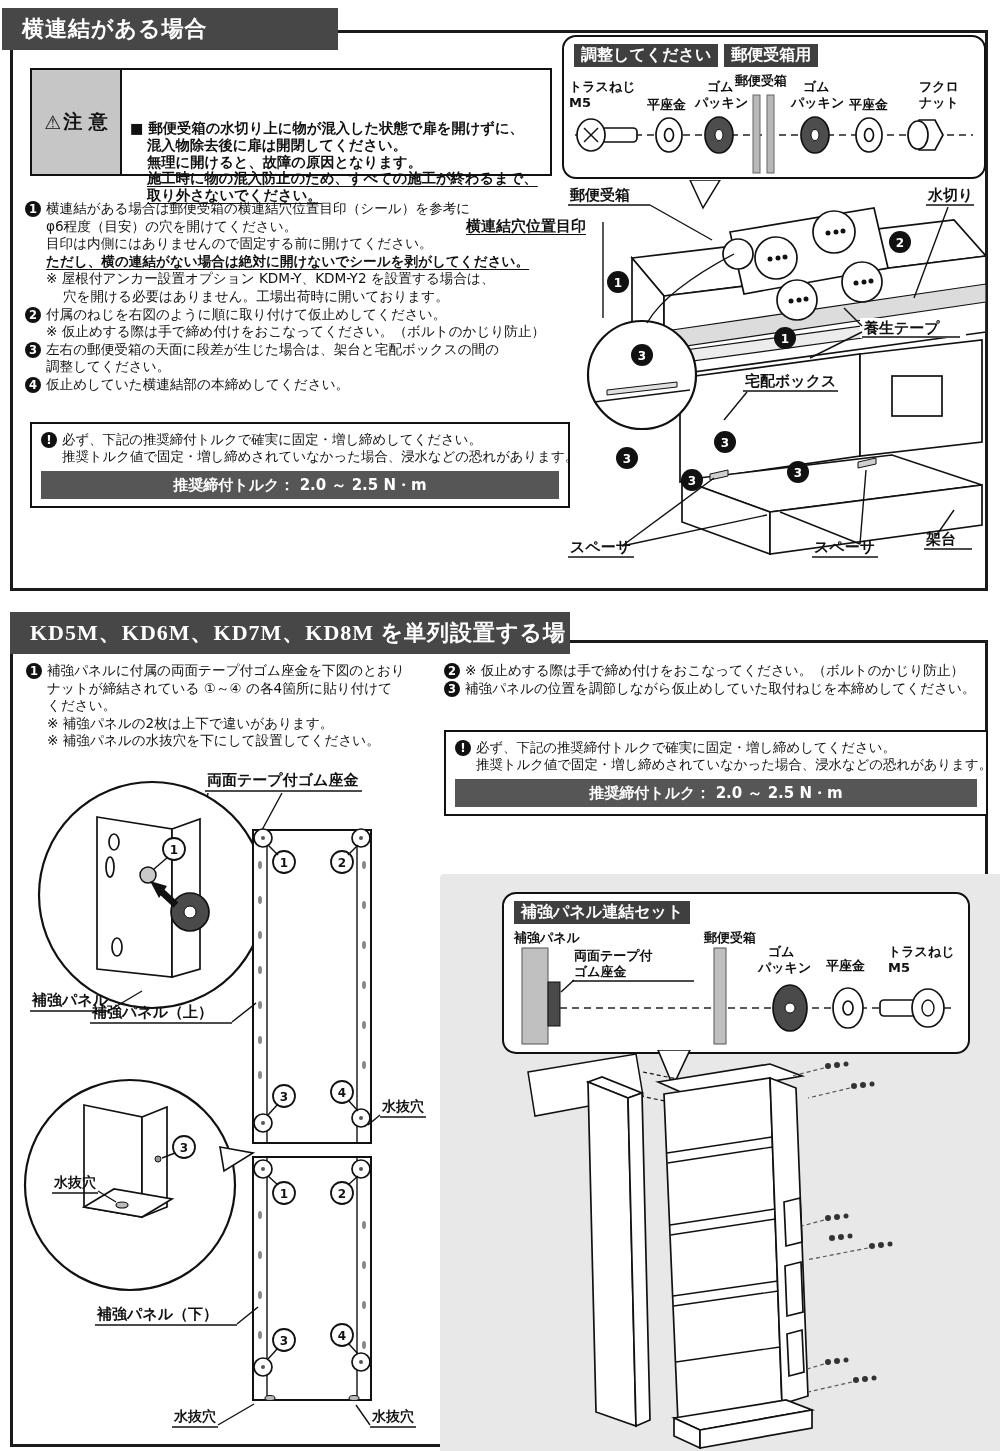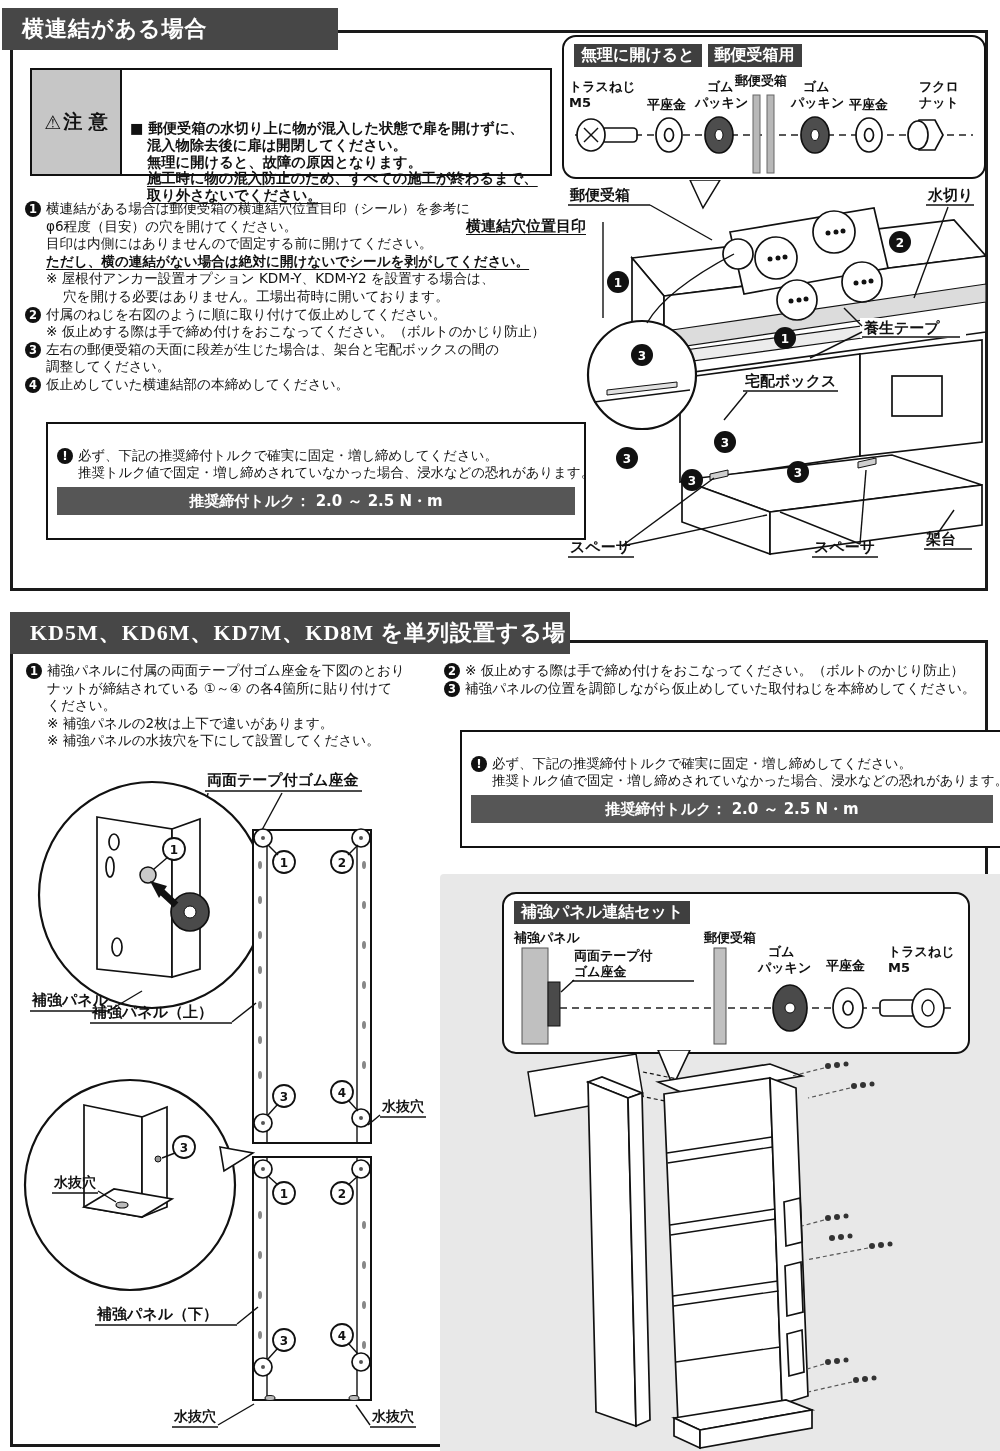--- a/index.html
+++ b/index.html
@@ -19,21 +19,21 @@
   .ul{text-decoration:underline;text-underline-offset:3px;}
   
   .tline{font-size:13.6px;line-height:17.6px;white-space:nowrap;position:relative;}
   .pl{padding-left:21px;}
   .pl2{padding-left:38px;}
   .u{font-weight:bold;text-decoration:underline;text-underline-offset:3px;}
   .nmark{position:absolute;left:0;top:1px;display:inline-block;width:16px;height:16px;
          border-radius:50%;background:#111;color:#fff;font-size:11.5px;font-weight:bold;
          text-align:center;line-height:16px;}
   
-  .notice{border:2.5px solid #111;padding:23px 9px;background:#fff;margin-left:16px;}
+  .notice{border:2.5px solid #111;padding:7px 9px;background:#fff;}
   .nline{font-size:13.4px;line-height:17px;white-space:nowrap;}
   .bang{display:inline-block;width:16px;height:16px;border-radius:50%;background:#111;color:#fff;
         font-weight:bold;font-size:12px;text-align:center;line-height:16px;margin-right:5px;}
   .torquebar{margin-top:6px;background:#565656;color:#fff;font-weight:bold;font-size:15px;
              text-align:center;line-height:28px;height:28px;}
   
   .callout{background:#fff;border:2.5px solid #111;border-radius:14px;}
   .chip{display:inline-block;background:#3f3f3f;color:#fff;font-weight:bold;font-size:16px;
         padding:1px 7px;margin-right:6px;}
   .floatlbl{font-size:15px;font-weight:bold;text-decoration:underline;text-underline-offset:3px;
@@ -89,21 +89,21 @@
   <div class="abs notice" style="left:30px;top:422px;width:518px;">
     <div class="nline"><span class="bang">!</span><span>必ず、下記の推奨締付トルクで確実に固定・増し締めしてください。</span></div>
     <div class="nline" style="padding-left:21px;">推奨トルク値で固定・増し締めされていなかった場合、浸水などの恐れがあります。</div>
     <div class="torquebar">推奨締付トルク： 2.0 ～ 2.5 N・m</div>
   </div>
 
   <div class="abs floatlbl" style="left:466px;top:217px;">横連結穴位置目印</div>
 
   <div class="abs callout" style="left:562px;top:35px;width:420px;height:140px;">
     <div style="position:absolute;left:10px;top:7px;">
-      <span class="chip">無理に開けると</span><span class="chip">郵便受箱用</span>
+      <span class="chip">調整してください</span><span class="chip">郵便受箱用</span>
     </div>
     <svg class="abs" style="left:3px;top:34px;" width="414" height="104" viewBox="0 0 414 104">
       <line x1="8" y1="64" x2="406" y2="64" stroke="#222" stroke-width="1.5" stroke-dasharray="7 5"></line>
       <g>
         <rect x="34" y="57" width="36" height="14" rx="4" class="shape"></rect>
         <ellipse cx="24" cy="64" rx="14" ry="16" class="shape"></ellipse>
         <line x1="17" y1="57" x2="31" y2="71" class="ln"></line>
           <line x1="31" y1="57" x2="17" y2="71" class="ln"></line>
       </g>
       <text x="2" y="20" class="lbl13">トラスねじ</text>

